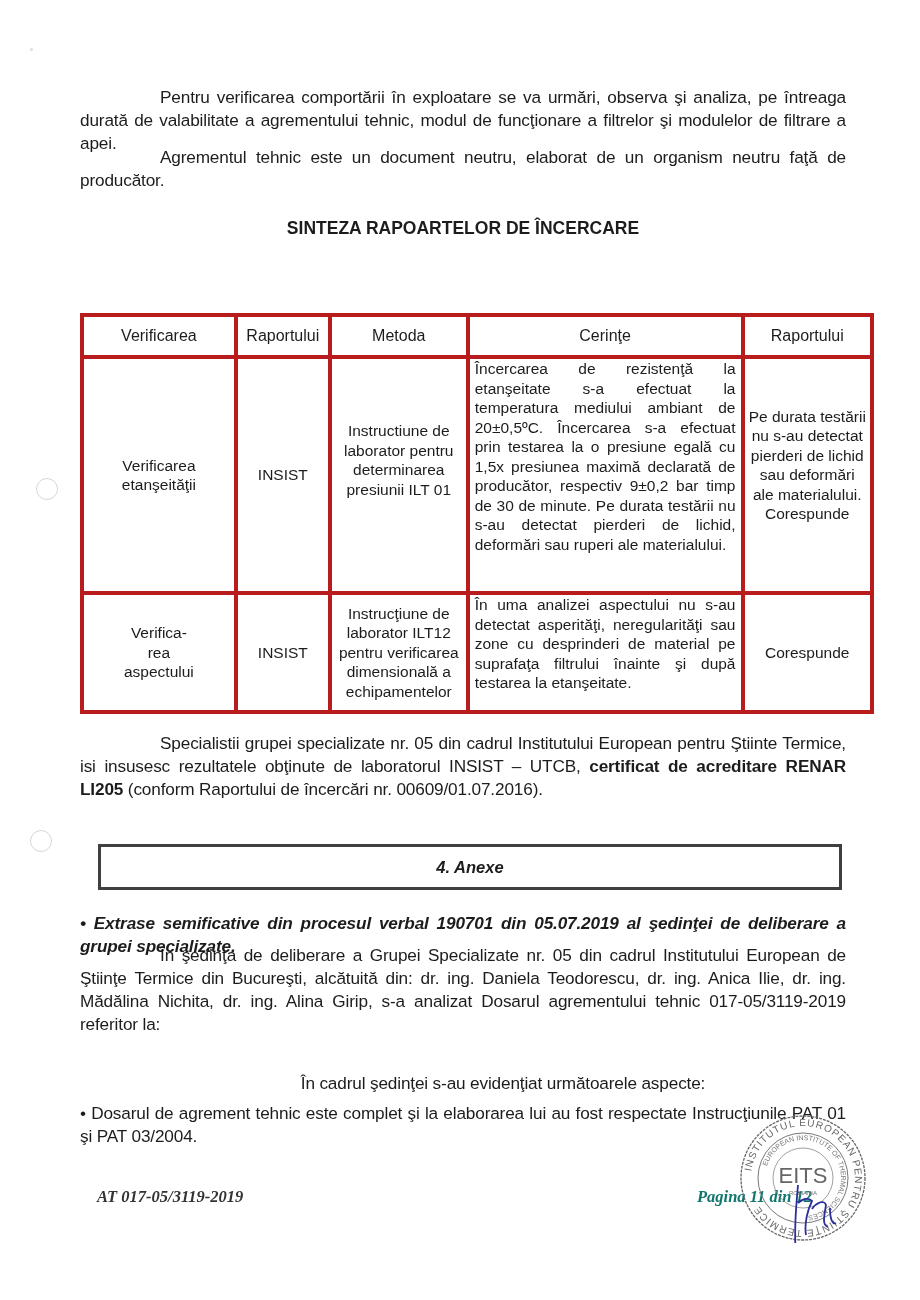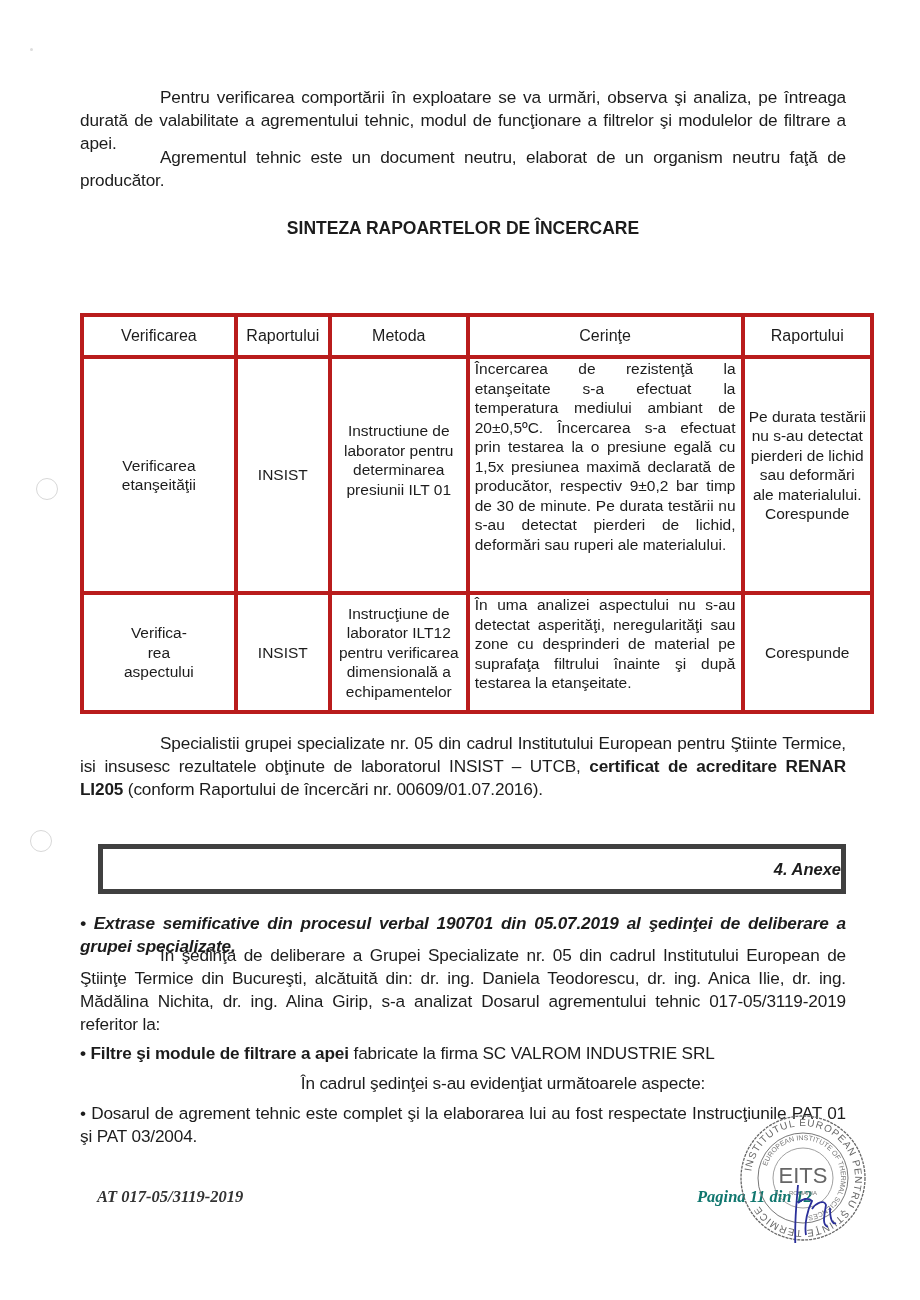--- a/index.html
+++ b/index.html
@@ -22,21 +22,21 @@
     position: absolute; left: 80px; top: 313px; width: 794px; border-collapse: collapse;
     font-size: 15.5px; line-height: 19.5px;
   }
   table.tests td, table.tests th {
     border: 4px solid #b91c1c; padding: 0 4px; vertical-align: middle; text-align: center; font-weight: normal;
   }
   table.tests th { height: 38px; font-size: 16px; }
   table.tests td.just { text-align: justify; text-align-last: left; vertical-align: top; padding: 0 5px; }
   .anexe-box {
     position: absolute; left: 98px; top: 844px; width: 738px; height: 40px;
-    border: 5px solid #404040; text-align: right; line-height: 40px;
+    border: 3px solid #404040; text-align: center; line-height: 40px;
     font-weight: bold; font-style: italic; font-size: 16.5px;
   }
   .bold-italic { font-weight: bold; font-style: italic; }
   .footer-left {
     position: absolute; left: 97px; top: 1187px; font-family: "Liberation Serif", serif;
     font-weight: bold; font-style: italic; font-size: 16.5px; color: #333;
   }
   .footer-right {
     position: absolute; left: 697px; top: 1187px; font-family: "Liberation Serif", serif;
     font-weight: bold; font-style: italic; font-size: 16.5px; color: #0f766e;
@@ -94,23 +94,20 @@
   <p class="para indent" style="top:732px; margin:0;">
     <span>Specialistii grupei specializate nr. 05 din cadrul Institutului European pentru Ştiinte Termice, isi insusesc rezultatele obţinute de laboratorul INSIST – UTCB, </span><b>certificat de acreditare RENAR LI205</b><span> (conform Raportului de încercări nr. 00609/01.07.2016).</span>
   </p>
 
   <div class="anexe-box">4. Anexe</div>
 
   <p class="para bold-italic" style="top:912px; margin:0;">• Extrase semificative din procesul verbal 190701 din 05.07.2019 al şedinţei de deliberare a grupei specializate.</p>
 
   <p class="para indent" style="top:944px; margin:0;">În şedinţa de deliberare a Grupei Specializate nr. 05 din cadrul Institutului European de Ştiinţe Termice din Bucureşti, alcătuită din: dr. ing. Daniela Teodorescu, dr. ing. Anica Ilie, dr. ing. Mădălina Nichita, dr. ing. Alina Girip, s-a analizat Dosarul agrementului tehnic 017-05/3119-2019 referitor la:</p>
 
-  <p class="para" style="top:1042px; margin:0; text-align:left;">
-    <b>• Filtre şi module de filtrare a apei</b><span> fabricate la firma SC VALROM INDUSTRIE SRL</span>
-  </p>
 
   <p class="para indent" style="top:1072px; margin:0; text-align:center;">În cadrul şedinţei s-au evidenţiat următoarele aspecte:</p>
 
   <p class="para" style="top:1102px; margin:0;">• Dosarul de agrement tehnic este complet şi la elaborarea lui au fost respectate Instrucţiunile PAT 01 şi PAT 03/2004.</p>
 
   <div class="footer-left">AT 017-05/3119-2019</div>
   <div class="footer-right">Pagina 11 din 12</div>
 
   <div class="punch" style="left:36px; top:478px;"></div>
   <div class="punch" style="left:30px; top:830px;"></div>

